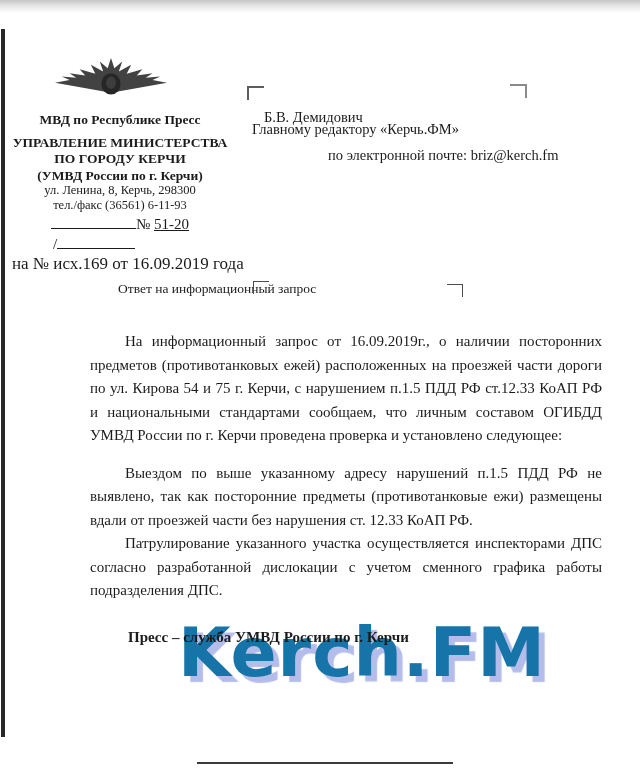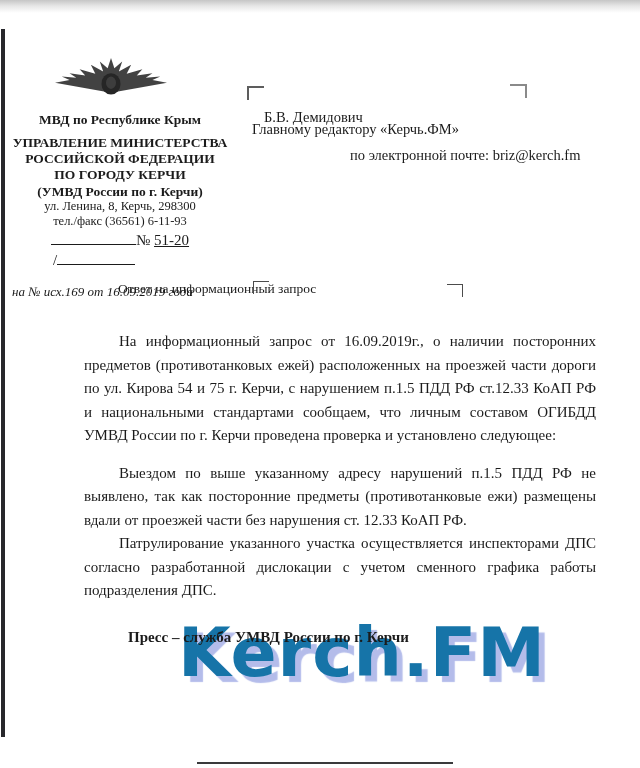--- a/index.html
+++ b/index.html
@@ -15,36 +15,36 @@
   .bottom-scan-line{left:197px;top:762px;width:256px;height:2px;background:#3a3a3c;}
   
   .head-col{left:6px;top:112px;width:228px;text-align:center;line-height:15.5px;}
   .org-region{font-weight:bold;font-size:13.5px;margin-bottom:7px;}
   .org-lines div{font-weight:bold;font-size:13.5px;line-height:16px;}
   .org-short{font-weight:bold;font-size:13.5px;margin-top:1px;}
   .addr-line{font-size:12.5px;line-height:15px;}
   .num-line{font-size:15px;margin-top:3px;white-space:nowrap;}
   .uline{display:inline-block;border-bottom:1px solid #1b1b1b;height:12px;vertical-align:baseline;}
   .u-text{text-decoration:underline;}
-  .ref-line{font-size:13px;text-align:left;margin-top:16px;margin-left:6px;white-space:nowrap;font-style:italic;}
+  .ref-line{font-size:17px;text-align:left;margin-top:4px;margin-left:6px;white-space:nowrap;}
   
   .emblem{left:48px;top:57px;width:126px;height:56px;}
   
   .corner{width:15px;height:12px;z-index:6;}
   .corner.tl{border-top:2px solid #5d5d5d;border-left:2px solid #5d5d5d;}
   .corner.tr{border-top:2px solid #8a8a8a;border-right:2px solid #8a8a8a;}
   .corner.sl{border-top:1.5px solid #4c4c4c;border-left:1.5px solid #4c4c4c;}
   .corner.sr{border-top:1.5px solid #4c4c4c;border-right:1.5px solid #4c4c4c;}
   
   .addressee-1{left:252px;top:89px;font-size:14.5px;margin-top:32px;}
   .addressee-2{left:264px;top:109px;font-size:14.5px;}
-  .email-line{left:350px;top:147px;font-size:14.5px;text-align:right;}
+  .email-line{left:328px;top:147px;font-size:14.5px;text-align:right;}
   .subject{left:118px;top:281px;font-size:13.5px;}
   
-  .body-block{left:84px;top:330px;width:512px;font-size:15px;line-height:23.5px;
+  .body-block{left:90px;top:330px;width:512px;font-size:15px;line-height:23.5px;
     text-align:justify;}
   .body-block p{margin:0;text-indent:35px;}
   .body-block p.gap{margin-top:14px;}
   .signature{left:128px;top:629px;font-size:15px;font-weight:bold;z-index:4;}
   
   .watermark{left:178px;top:613px;font-family:"DejaVu Sans","Liberation Sans",sans-serif;
     font-weight:bold;font-size:68px;letter-spacing:1px;z-index:3;opacity:0.92;}
 </style>
 </head>
 <body>
@@ -53,24 +53,23 @@
 <div class="abs left-scan-line"></div>
 <div class="abs bottom-scan-line"></div>
 
 <svg class="abs emblem" viewBox="0 0 220 100">
   <path fill="#2e2e2e" opacity="0.9" d="M110,64 L10,46 L36,41 L22,35 L48,37 L36,29 L64,33 L54,22 L82,30 L74,14 L96,26 L90,8 L104,20 L110,2 L116,20 L130,8 L124,26 L146,14 L138,30 L166,22 L156,33 L184,29 L172,37 L198,35 L184,41 L210,46 Z"></path>
   <ellipse cx="110" cy="48" rx="17" ry="19" fill="#262626"></ellipse>
   <ellipse cx="110" cy="46" rx="9" ry="11" fill="#3d3d3d"></ellipse>
 </svg>
 
 <div class="abs head-col">
-  <div class="org-region">МВД по Республике Крым</div>
+  <div class="org-region">МВД по Республике Пресс</div>
   <div class="org-lines">
     <div>УПРАВЛЕНИЕ МИНИСТЕРСТВА</div>
-    <div>РОССИЙСКОЙ ФЕДЕРАЦИИ</div>
     <div>ПО ГОРОДУ КЕРЧИ</div>
   </div>
   <div class="org-short">(УМВД России по г. Керчи)</div>
   <div class="addr-line">ул. Ленина, 8, Керчь, 298300</div>
   <div class="addr-line">тел./факс (36561) 6-11-93</div>
   <div class="num-line">
     <span class="uline" style="width:85px;"></span><span>№</span>&nbsp;<span class="u-text">51-20</span>
   </div>
   <div class="num-line" style="margin-right:52px;">
     <span>/</span><span class="uline" style="width:78px;"></span>

